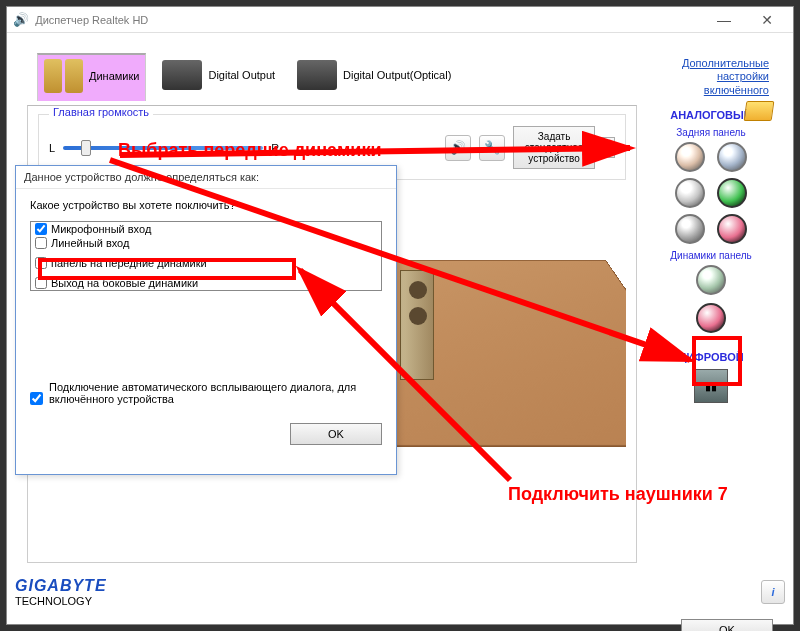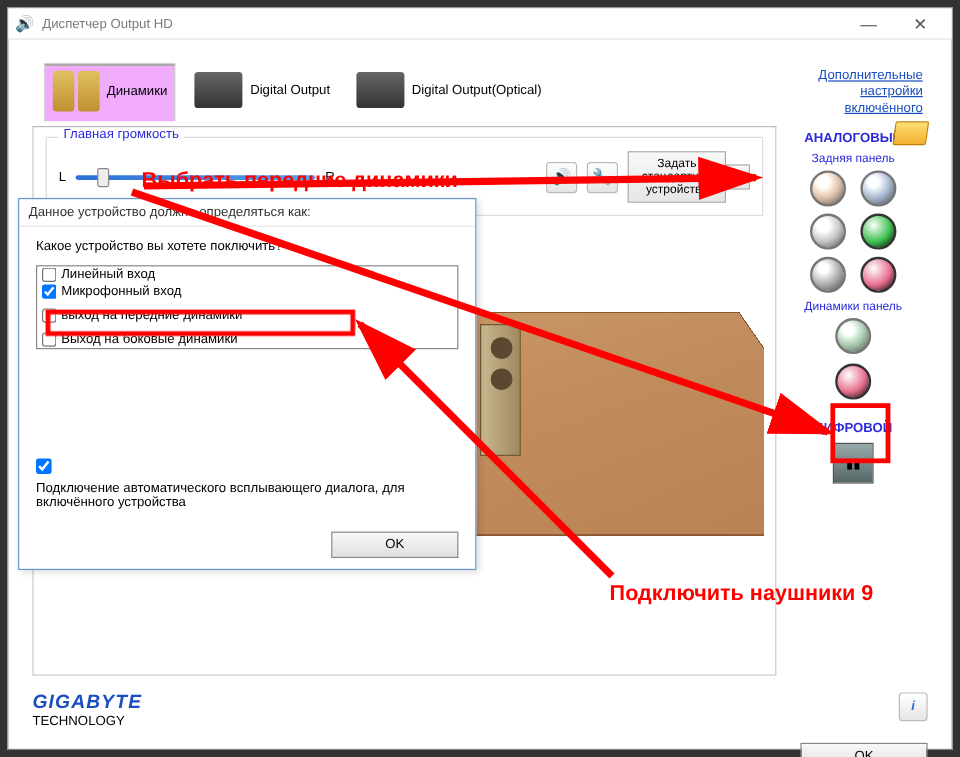--- a/index.html
+++ b/index.html
@@ -15,21 +15,21 @@
 .tab-icon { width: 40px; height: 30px; background: #888; border-radius: 3px; }
 .tab-icon.spk { background: linear-gradient(#e0c060,#c09030); width: 18px; height: 34px; }
 .tab-icon.spk::after { content:""; display:block; }
 .tab-spk-pair { display:flex; gap:3px; }
 .tab-icon.dig { background: linear-gradient(#666,#333); }
 .tab-icon.mic { width: 12px; height: 28px; background: #aaa; border-radius: 6px; border: 2px solid #777; }
 .tab-icon.mic-wrap { display:flex; align-items:flex-end; justify-content:center; width:40px; height:34px; position:relative; }
 .tab-icon.mic-wrap::after { content:""; position:absolute; bottom:0; right:4px; width:14px; height:14px; background: radial-gradient(circle,#ffe060,#f0a020); border-radius:50%; border:1px solid #c08000; }
 .adv-link { margin-left: auto; margin-right: 4px; text-align: right; line-height: 1.2; }
 .adv-link span { color: #1a4dbf; text-decoration: underline; display: block; }
-.body-area { display: flex; padding: 4px 18px 8px 20px; }
+.body-area { display: flex; padding: 4px 18px 8px 20px; gap: 10px; }
 .main-panel { flex: 1; background: #fff; border: 1px solid #ccc; border-top: 1px solid #bbb; padding: 10px; position: relative; height: 458px; }
 .fieldset-label { color: #2b2bdc; font-size: 11px; position: relative; top: -2px; }
 .vol-area { border: 1px solid #ddd; padding: 6px 10px 10px 10px; margin-top: -8px; position: relative; }
 .vol-area legend { padding: 0 4px; }
 .vol-row { display: flex; align-items: center; gap: 8px; }
 .slider { height: 4px; background: linear-gradient(to right,#2c6fd6,#5aa0f0); width: 200px; position: relative; border-radius: 2px; }
 .slider .thumb { position: absolute; top: -6px; width: 10px; height: 16px; background: #eee; border: 1px solid #888; border-radius: 2px; }
 .icon-btn { width: 26px; height: 26px; border: 1px solid #bbb; background: linear-gradient(#fff,#e4e4e4); border-radius: 3px; display: flex; align-items: center; justify-content: center; font-size: 13px; color: #356ac0; }
 .set-default { display: flex; align-items: center; margin-left: auto; }
 .set-default .btn { border: 1px solid #aaa; background: linear-gradient(#f8f8f8,#e6e6e6); padding: 4px 6px; font-size: 10px; width: 82px; line-height: 1.1; }
@@ -44,49 +44,49 @@
 .spk3d::before, .spk3d::after { content:""; position:absolute; left:8px; width:18px; height:18px; border-radius:50%; background:#5a4830; }
 .spk3d::before{ top:10px; } .spk3d::after{ top:36px; }
 .side-panel { width: 128px; text-align: center; padding-top: 4px; }
 .side-panel .hdr { color: #2b2bdc; font-weight: bold; font-size: 11px; margin-bottom: 6px; }
 .side-panel .sub { color: #2b2bdc; font-size: 10px; margin: 6px 0 4px 0; }
 .jack-grid { display: grid; grid-template-columns: 36px 36px; gap: 6px; justify-content: center; margin-bottom: 4px; }
 .jack { width: 30px; height: 30px; border-radius: 50%; background: radial-gradient(circle at 35% 30%, #fff, var(--c) 55%, #000 100%); border: 2px solid #333; margin: 0 auto; }
 .jack.dim { filter: grayscale(0.6) brightness(1.2); opacity: 0.7; }
 .front-single { display: flex; flex-direction: column; align-items: center; gap: 8px; }
 .digital-box { width: 34px; height: 34px; margin: 6px auto; background: linear-gradient(#9aa,#566); border: 1px solid #555; display:flex; align-items:center; justify-content:center; }
-.footer { display: flex; align-items: flex-start; padding: 6px 20px; }
+.footer { display: flex; align-items: center; padding: 6px 8px; }
 .gigabyte { color: #1a4dbf; font-style: italic; font-weight: bold; font-size: 16px; letter-spacing: 1px; }
 .info-btn { margin-left: auto; width: 24px; height: 24px; border: 1px solid #bbb; background: linear-gradient(#fff,#e6e6e6); color: #2b6adc; font-style: italic; font-weight: bold; display:flex; align-items:center; justify-content:center; border-radius:3px; }
 .ok-bar { display: flex; justify-content: flex-end; padding: 6px 20px 12px; }
-.ok-btn { width: 106px; height: 22px; border: 1px solid #888; background: linear-gradient(#f8f8f8,#e0e0e0); }
+.ok-btn { width: 92px; height: 22px; border: 1px solid #888; background: linear-gradient(#f8f8f8,#e0e0e0); }
 .dialog { position: absolute; left: 15px; top: 165px; width: 382px; height: 310px; background: #fff; border: 1px solid #6a95d4; box-shadow: 2px 2px 6px rgba(0,0,0,0.15); z-index: 5; }
 .dialog .dtitle { padding: 5px 8px; color: #333; font-size: 11px; border-bottom: 1px solid #e7e7e7; }
 .dialog .dbody { padding: 10px 14px; }
 .dialog .prompt { margin-bottom: 10px; }
 .chk-list { border: 1px solid #888; max-height: 120px; overflow: hidden; }
 .chk-list label { display: flex; align-items: center; gap: 4px; padding: 1px 4px; font-size: 11px; }
 .chk-list input { width: 12px; height: 12px; }
 .sep-row { height: 6px; }
-.auto-popup { display: flex; align-items: flex-start; gap: 6px; margin-top: 90px; flex-direction: column; }
+.auto-popup { display: flex; align-items: flex-end; gap: 6px; margin-top: 90px; }
 .auto-popup input { margin-top: 1px; }
 .dlg-ok { display:flex; justify-content:flex-end; padding: 8px 14px 12px; }
 .annot { position: absolute; color: #ff0000; font-weight: bold; font-size: 18px; z-index: 10; pointer-events: none; }
 .red-box { position: absolute; border: 4px solid #ff0000; z-index: 10; pointer-events: none; }
 svg.arrow { position: absolute; z-index: 9; pointer-events: none; }
 .folder-icon { position:absolute; top:94px; right:20px; width:28px; height:20px; background: linear-gradient(#ffe070,#f0b030); border:1px solid #c08000; border-radius:2px; transform: skewX(-8deg); }
 </style>
 </head>
 <body>
 
 <div class="window">
   <div class="titlebar">
     <div class="title">
       <span class="speaker-icon">🔊</span>
-      <span>Диспетчер Output HD</span>
+      <span>Диспетчер Realtek HD</span>
     </div>
     <div class="ctrls">
       <span>—</span>
       <span>✕</span>
     </div>
   </div>
 
   <div class="tabs">
     <div class="tab active">
       <div class="tab-spk-pair">
@@ -172,50 +172,50 @@
     <button class="ok-btn">OK</button>
   </div>
 </div>
 
 <div class="dialog">
   <div class="dtitle">Данное устройство должно определяться как:</div>
   <div class="dbody">
     <div class="prompt">Какое устройство вы хотете поключить?</div>
     <div class="chk-list">
       <label>
+          <input type="checkbox" checked="" style="">
+          <span>Микрофонный вход</span>
+        </label>
+      <label>
           <input type="checkbox" style="">
           <span>Линейный вход</span>
         </label>
-      <label>
-          <input type="checkbox" checked="" style="">
-          <span>Микрофонный вход</span>
-        </label>
       <div class="sep-row"></div>
       <label>
           <input type="checkbox" style="">
-          <span>выход на передние динамики</span>
+          <span>панель на передние динамики</span>
         </label>
       <div class="sep-row"></div>
       <label>
           <input type="checkbox" style="">
           <span>Выход на боковые динамики</span>
         </label>
     </div>
     <div class="auto-popup">
       <input type="checkbox" checked="" style="">
       <span>Подключение автоматического всплывающего диалога, для включённого устройства</span>
     </div>
   </div>
   <div class="dlg-ok">
     <button class="ok-btn">OK</button>
   </div>
 </div>
 
 <div class="annot" style="left:118px; top:140px;">Выбрать передние динамики</div>
-<div class="annot" style="left:508px; top:484px;">Подключить наушники 9</div>
+<div class="annot" style="left:508px; top:484px;">Подключить наушники 7</div>
 <div class="red-box" style="left:38px; top:258px; width:258px; height:22px;"></div>
 <div class="red-box" style="left:692px; top:336px; width:50px; height:50px;"></div>
 
 <svg class="arrow" style="left:110px; top:130px;" width="540" height="60">
   <defs>
       <marker id="ah1" markerWidth="10" markerHeight="10" refX="8" refY="3" orient="auto">
         <path d="M0,0 L0,6 L9,3 z" fill="#ff0000"></path>
       </marker>
     </defs>
   <line x1="10" y1="25" x2="520" y2="18" stroke="#ff0000" stroke-width="6" marker-end="url(#ah1)"></line>

